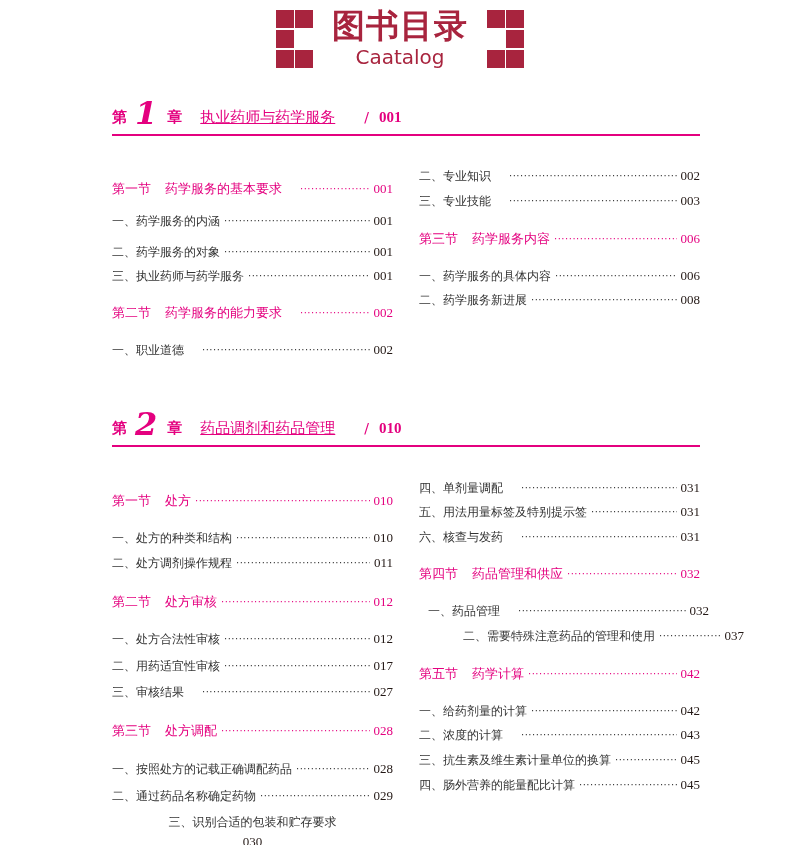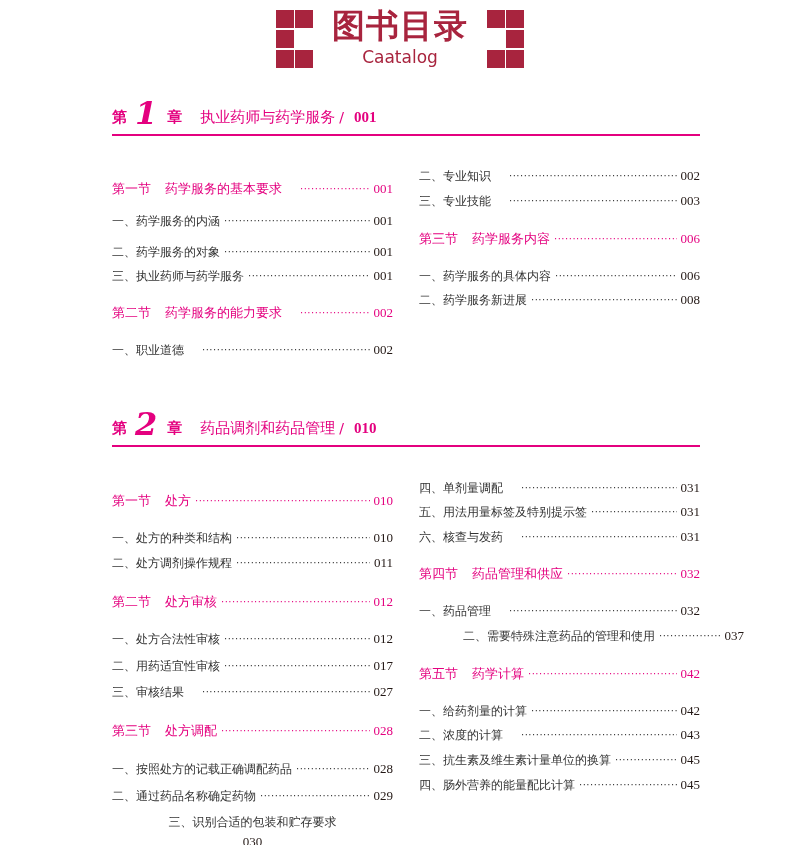--- a/index.html
+++ b/index.html
@@ -3,29 +3,29 @@
   <meta charset="utf-8">
   <style>
     html, body { margin: 0; padding: 0; background: #ffffff; }
     body { width: 800px; height: 845px; position: relative; overflow: hidden;
            font-family: "DejaVu Sans", sans-serif; color: #231815; }
     .header { position: absolute; left: 0; top: 0; width: 800px; height: 80px; }
     .sq { position: absolute; width: 18px; height: 18px; background: #A8243E; }
     .title-cn { position: absolute; left: 330px; top: 6px; width: 140px; text-align: center;
                 font-size: 33px; font-weight: bold; color: #A8243E; letter-spacing: 1px; line-height: 40px; }
     .title-en { position: absolute; left: 330px; top: 46px; width: 140px; text-align: center;
-                font-family: "DejaVu Sans", sans-serif; font-size: 17px; color: #A8243E; line-height: 22px; }
+                font-family: "DejaVu Sans", sans-serif; font-size: 20px; color: #A8243E; line-height: 22px; }
 
     .chapter { position: absolute; left: 112px; width: 588px; height: 40px; }
     .chapter .row { position: absolute; left: 0; top: 0; height: 34px; display: flex; align-items: flex-end; color: #E4007F; }
     .chapter .di, .chapter .zhang { font-size: 15px; font-weight: bold; line-height: 22px; margin-bottom: 2px; }
     .chapter .num { font-family: "DejaVu Serif", serif; font-style: italic; font-weight: bold;
                     font-size: 32px; line-height: 34px; margin: 0 10px 0 8px; }
     .chapter .zhang { margin-right: 18px; }
-    .chapter .ctitle { font-size: 15px; line-height: 22px; margin-bottom: 2px; margin-right: 4px; }
+    .chapter .ctitle { font-size: 15px; line-height: 22px; margin-bottom: 2px; margin-right: 29px; text-decoration: underline; }
     .chapter .slash { font-size: 14px; line-height: 22px; margin-bottom: 2px; margin-right: 10px; }
     .chapter .cpage { font-family: "Liberation Serif", serif; font-weight: bold; font-size: 15px;
                       line-height: 22px; margin-bottom: 2px; }
     .chapter .rule { position: absolute; left: 0; top: 38px; width: 588px; height: 2px; background: #E4007F; }
 
     .col { position: absolute; width: 281px; }
     .entry { position: absolute; left: 0; width: 281px; height: 20px; display: flex; align-items: center;
              font-size: 12px; line-height: 20px; white-space: nowrap; }
     .entry .label { flex: 0 0 auto; }
     .entry .dots { flex: 1 1 auto; overflow: hidden; margin: 0 4px; color: inherit; letter-spacing: 0.5px; font-size: 10px; }
@@ -214,21 +214,21 @@
   <div class="entry item" style="top:527px;">
     <span class="label">六、核查与发药</span>
     <span class="dots" style="margin-left:18px;"></span>
     <span class="pg">031</span>
   </div>
   <div class="entry section" style="top:564px;">
     <span class="label"><span class="sec-no">第四节</span><span>药品管理和供应</span></span>
     <span class="dots"></span>
     <span class="pg">032</span>
   </div>
-  <div class="entry item" style="top:601px;">
+  <div class="entry item" style="top:601px;margin-left:9px;">
     <span class="label">一、药品管理</span>
     <span class="dots" style="margin-left:18px;"></span>
     <span class="pg">032</span>
   </div>
   <div class="entry item" style="top:626px;margin-left:44px;">
     <span class="label">二、需要特殊注意药品的管理和使用</span>
     <span class="dots"></span>
     <span class="pg">037</span>
   </div>
   <div class="entry section" style="top:664px;">

